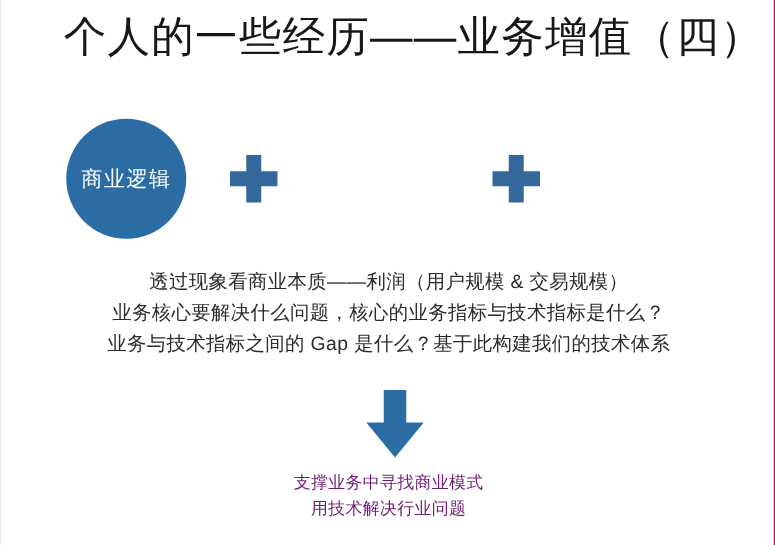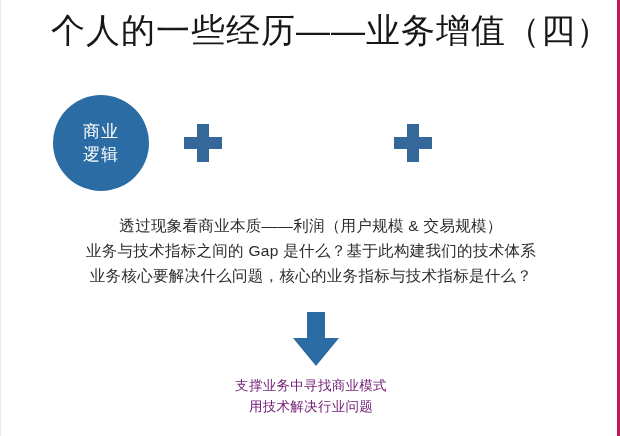--- a/index.html
+++ b/index.html
@@ -13,21 +13,21 @@
     font-family: "Liberation Sans", "DejaVu Sans", sans-serif;
     overflow: hidden;
   }
   #slide {
     position: relative;
     width: 620px;
     height: 436px;
     background: #ffffff;
     box-sizing: border-box;
     border-left: 1px solid #e9e9e9;
-    border-right: 3px solid #be185d;
+    border-right: 1px solid #be185d;
   }
 
   
   #slide-title {
     position: absolute;
     left: 50px;
     top: 6px;
     width: 540px;
     font-size: 34px;
     line-height: 48px;
@@ -46,21 +46,21 @@
     height: 100px;
   }
   .concept-circle {
     position: absolute;
     top: 0;
     width: 96px;
     height: 96px;
     border-radius: 50%;
     background: #2c6ca4;
     display: flex;
-    flex-direction: column;
+    flex-direction: row;
     align-items: center;
     justify-content: center;
     color: #ffffff;
     font-size: 17px;
     line-height: 23px;
     letter-spacing: 1px;
     font-weight: 400;
   }
   .circle-1 { left: 52px; }
   .circle-2 { left: 259px; }
@@ -151,22 +151,22 @@
     <div class="plus-sign plus-1"></div>
 
 
     <div class="plus-sign plus-2"></div>
 
 
   </div>
 
   <div id="body-block">
     <div class="body-line">透过现象看商业本质——利润（用户规模 &amp; 交易规模）</div>
+    <div class="body-line">业务核心要解决什么问题，核心的业务指标与技术指标是什么？</div>
     <div class="body-line">业务与技术指标之间的 Gap 是什么？基于此构建我们的技术体系</div>
-    <div class="body-line">业务核心要解决什么问题，核心的业务指标与技术指标是什么？</div>
   </div>
 
   <svg id="down-arrow" viewBox="0 0 46 54">
     <polygon points="14,0 32,0 32,26 46,26 23,54 0,26 14,26" fill="#2c6ca4"></polygon>
   </svg>
 
   <div id="conclusion-block">
     <div class="conclusion-line">支撑业务中寻找商业模式</div>
     <div class="conclusion-line">用技术解决行业问题</div>
   </div>

